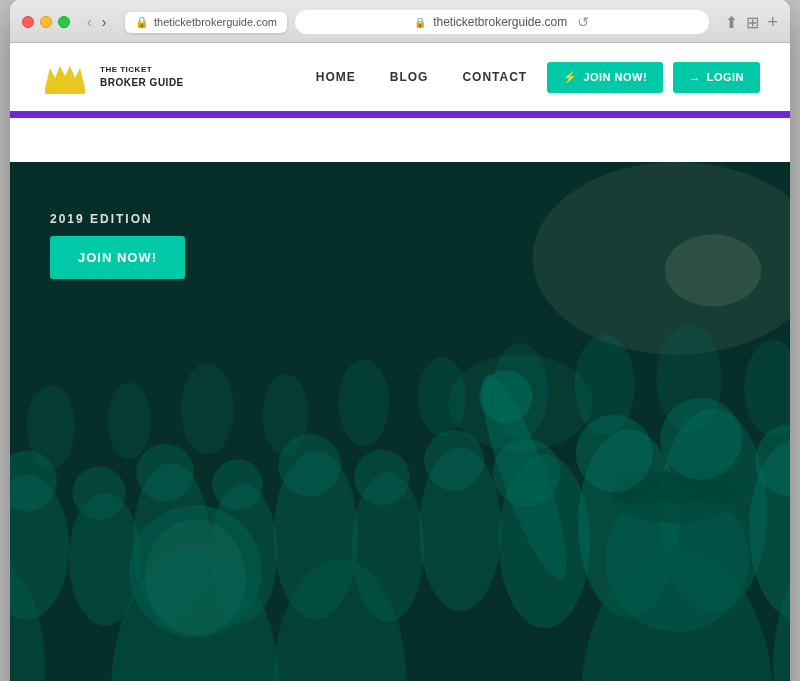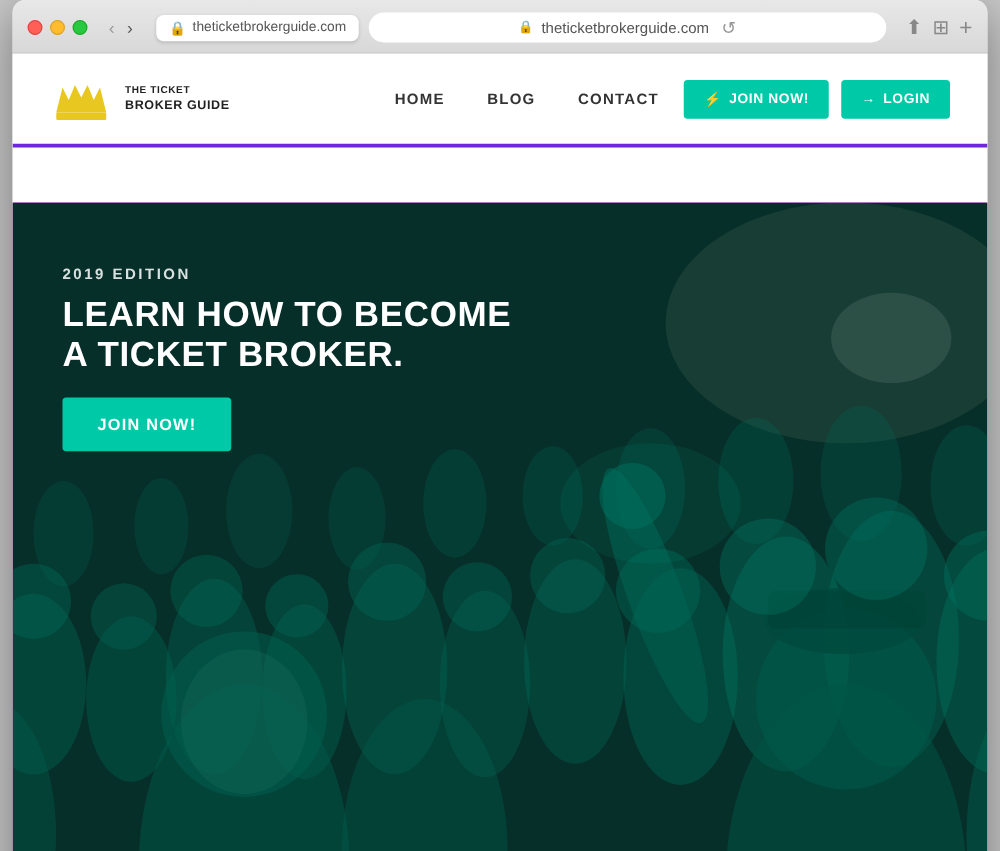--- a/index.html
+++ b/index.html
@@ -138,21 +138,21 @@
       background: white;
     }
 
     
     .site-nav {
       background: white;
       display: flex;
       align-items: center;
       padding: 0 30px;
       height: 75px;
-      border-bottom: 3px solid #6d28d9;
+      border-bottom: 7px solid #6d28d9;
     }
 
     .logo-area {
       display: flex;
       align-items: center;
       gap: 10px;
       margin-right: auto;
     }
 
     .logo-text {
@@ -420,18 +420,17 @@
         <ellipse cx="630" cy="180" rx="27" ry="45" fill="rgba(0,165,140,0.22)"></ellipse>
         <ellipse cx="700" cy="188" rx="24" ry="40" fill="rgba(0,155,130,0.26)"></ellipse>
 
         <rect width="780" height="510" fill="rgba(0,50,42,0.45)"></rect>
 
         <ellipse cx="490" cy="200" rx="60" ry="40" fill="rgba(0,200,170,0.08)"></ellipse>
       </svg>
 
       <div class="hero-content">
         <div class="edition-label">2019 EDITION</div>
-        <h1 class="hero-title">LEARN HOW TO BECOME A TICKET BROKER.</h1>
         <button class="btn-hero-join">JOIN NOW!</button>
       </div>
     </section>
   </div>
 </div>
 
 </body></html>

